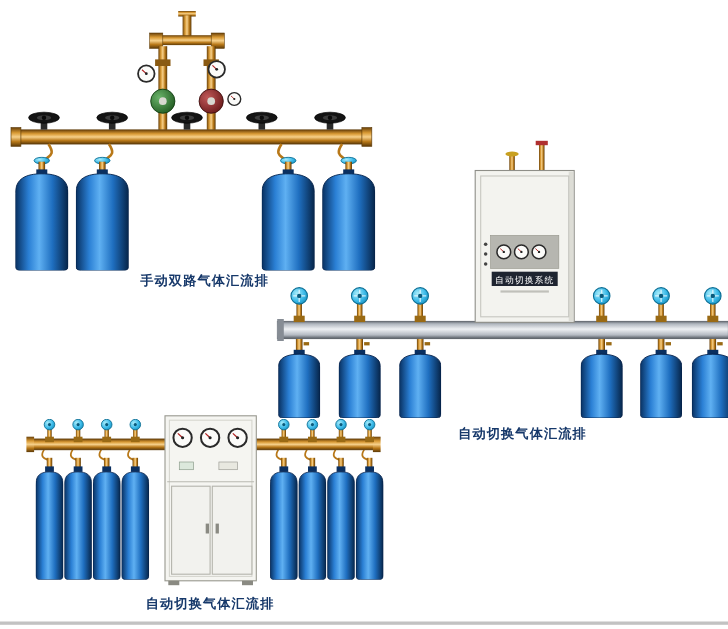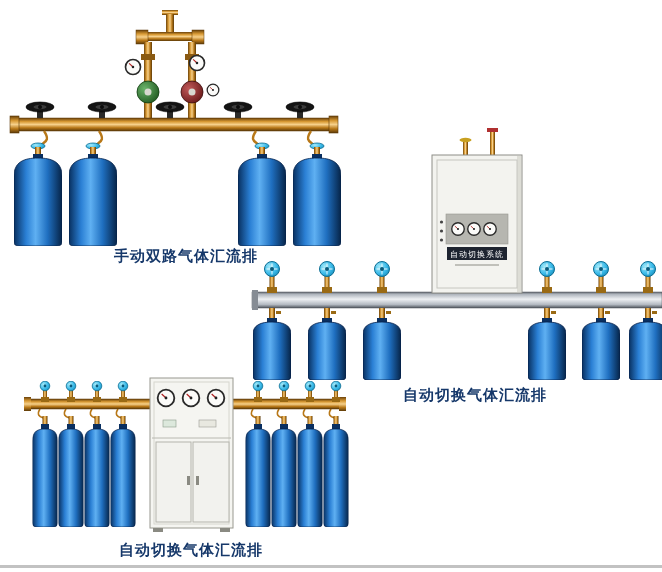--- a/index.html
+++ b/index.html
@@ -5,21 +5,21 @@
   html,body{margin:0;padding:0;}
   body{
     width:662px;height:572px;overflow:hidden;background:#ffffff;
     font-family:"Liberation Sans",sans-serif;
   }
   .page{position:relative;width:662px;height:572px;background:#ffffff;}
   svg.art{position:absolute;left:0;top:0;display:block;}
   svg text{font-family:"Liberation Sans",sans-serif;}
   .caption{
     position:absolute;width:180px;text-align:center;
-    font-weight:bold;font-size:15px;letter-spacing:1px;
+    font-weight:bold;font-size:12px;letter-spacing:1px;
     color:#16386a;white-space:nowrap;
   }
 </style>
 </head>
 <body>
 
 <div class="page">
 
 <svg class="art" width="662" height="572" viewBox="0 0 662 572">
   <defs>

